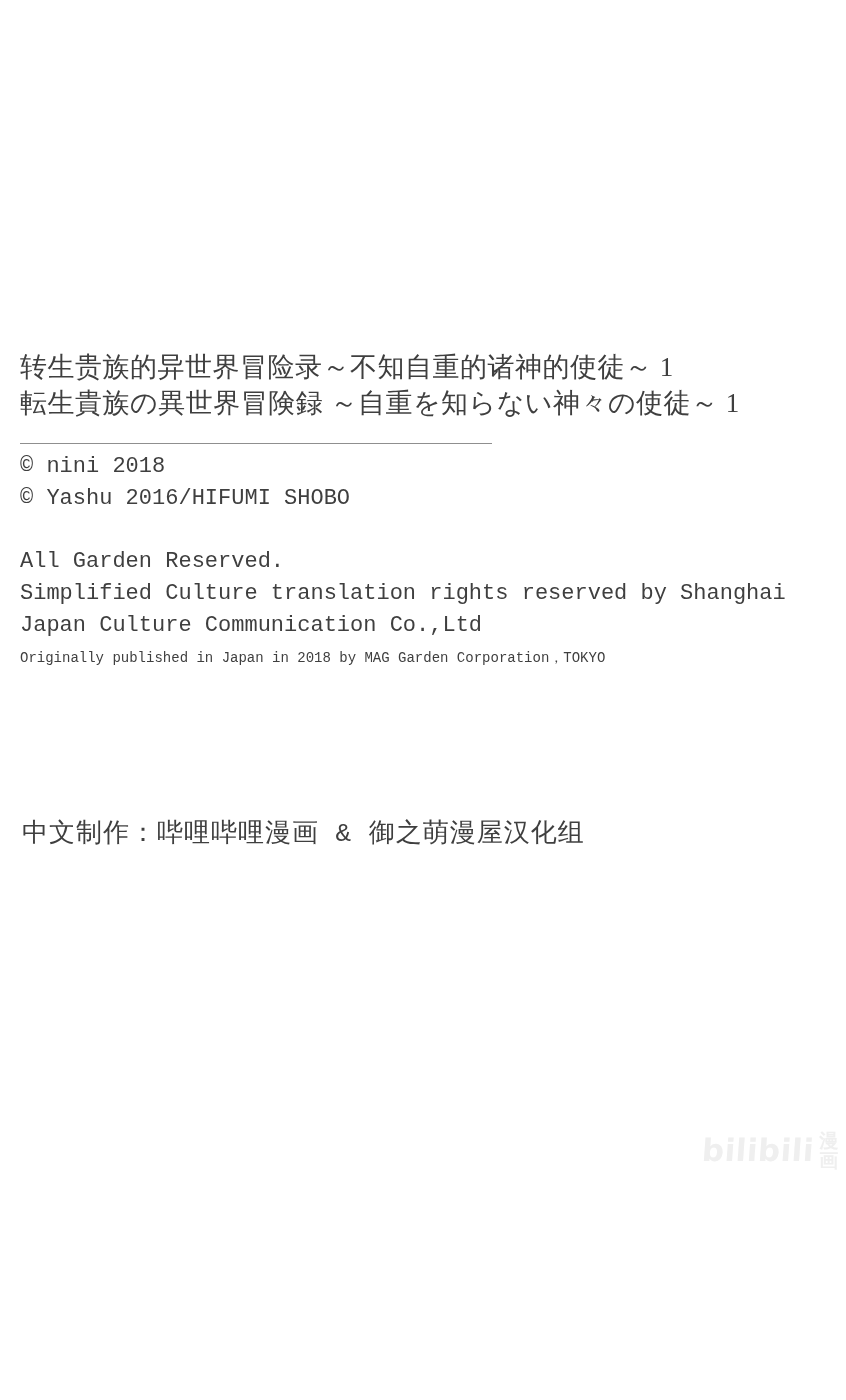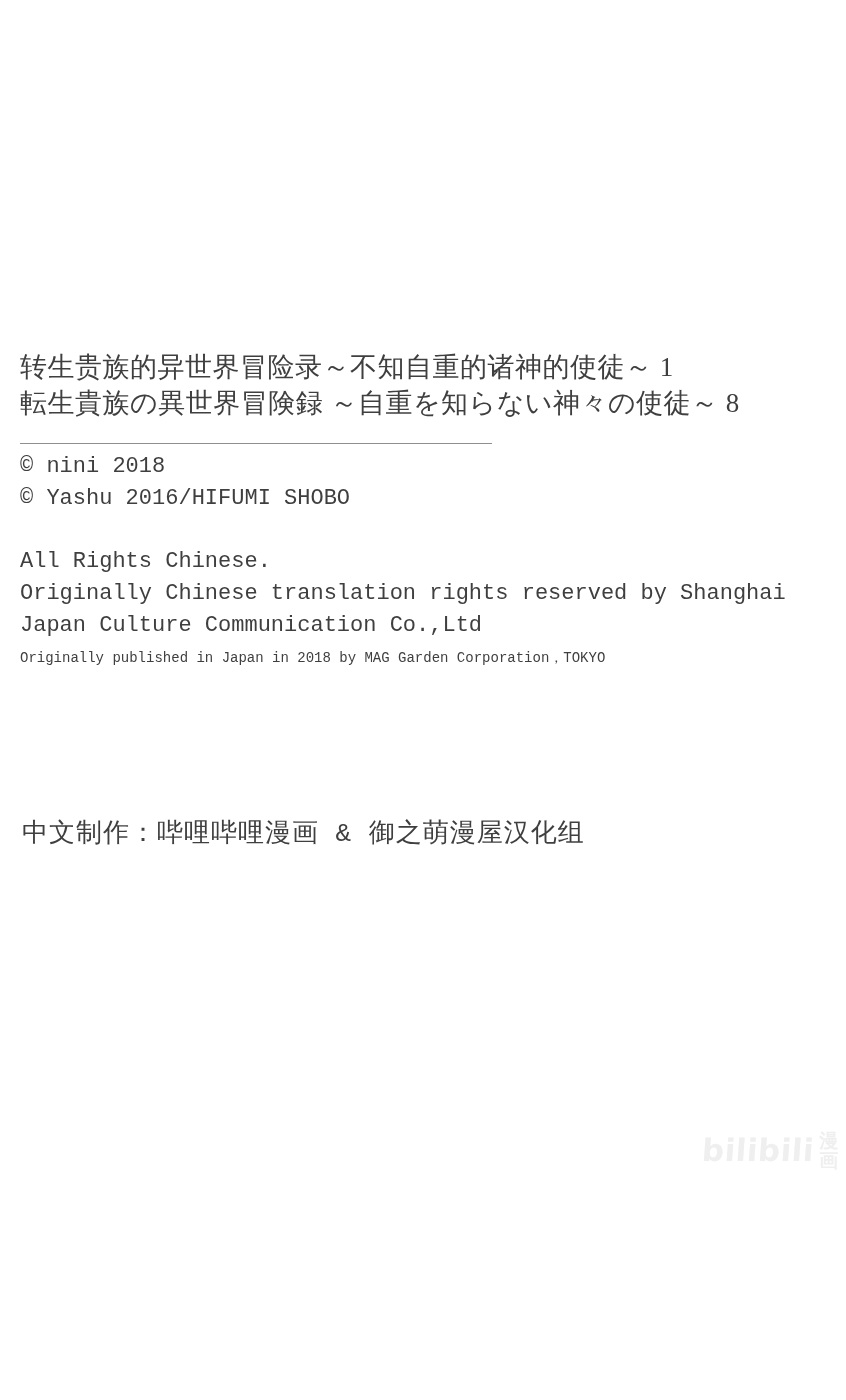--- a/index.html
+++ b/index.html
@@ -98,33 +98,33 @@
     text-shadow: 0 1px 0 #ffffff;
   }
 </style>
 </head>
 <body>
 
 <div class="page">
 
   <div class="title-block">
     <div class="title-line">转生贵族的异世界冒险录～不知自重的诸神的使徒～ 1</div>
-    <div class="title-line">転生貴族の異世界冒険録 ～自重を知らない神々の使徒～ 8</div>
+    <div class="title-line">転生貴族の異世界冒険録 ～自重を知らない神々の使徒～ 1</div>
   </div>
 
   <div class="divider"></div>
 
   <div class="copyright-block">
     <div>© nini 2018</div>
     <div>© Yashu 2016/HIFUMI SHOBO</div>
   </div>
 
   <div class="rights-block">
-    <div>All Rights Chinese.</div>
-    <div>Originally Chinese translation rights reserved by Shanghai</div>
+    <div>All Garden Reserved.</div>
+    <div>Simplified Culture translation rights reserved by Shanghai</div>
     <div>Japan Culture Communication Co.,Ltd</div>
     <div class="small">Originally published in Japan in 2018 by MAG Garden Corporation，TOKYO</div>
   </div>
 
   <div class="credits-block">中文制作：哔哩哔哩漫画 &amp; 御之萌漫屋汉化组</div>
 
   <div class="watermark">
     <span class="wm-logo">bilibili</span>
     <span class="wm-suffix">
       <span>漫</span>

